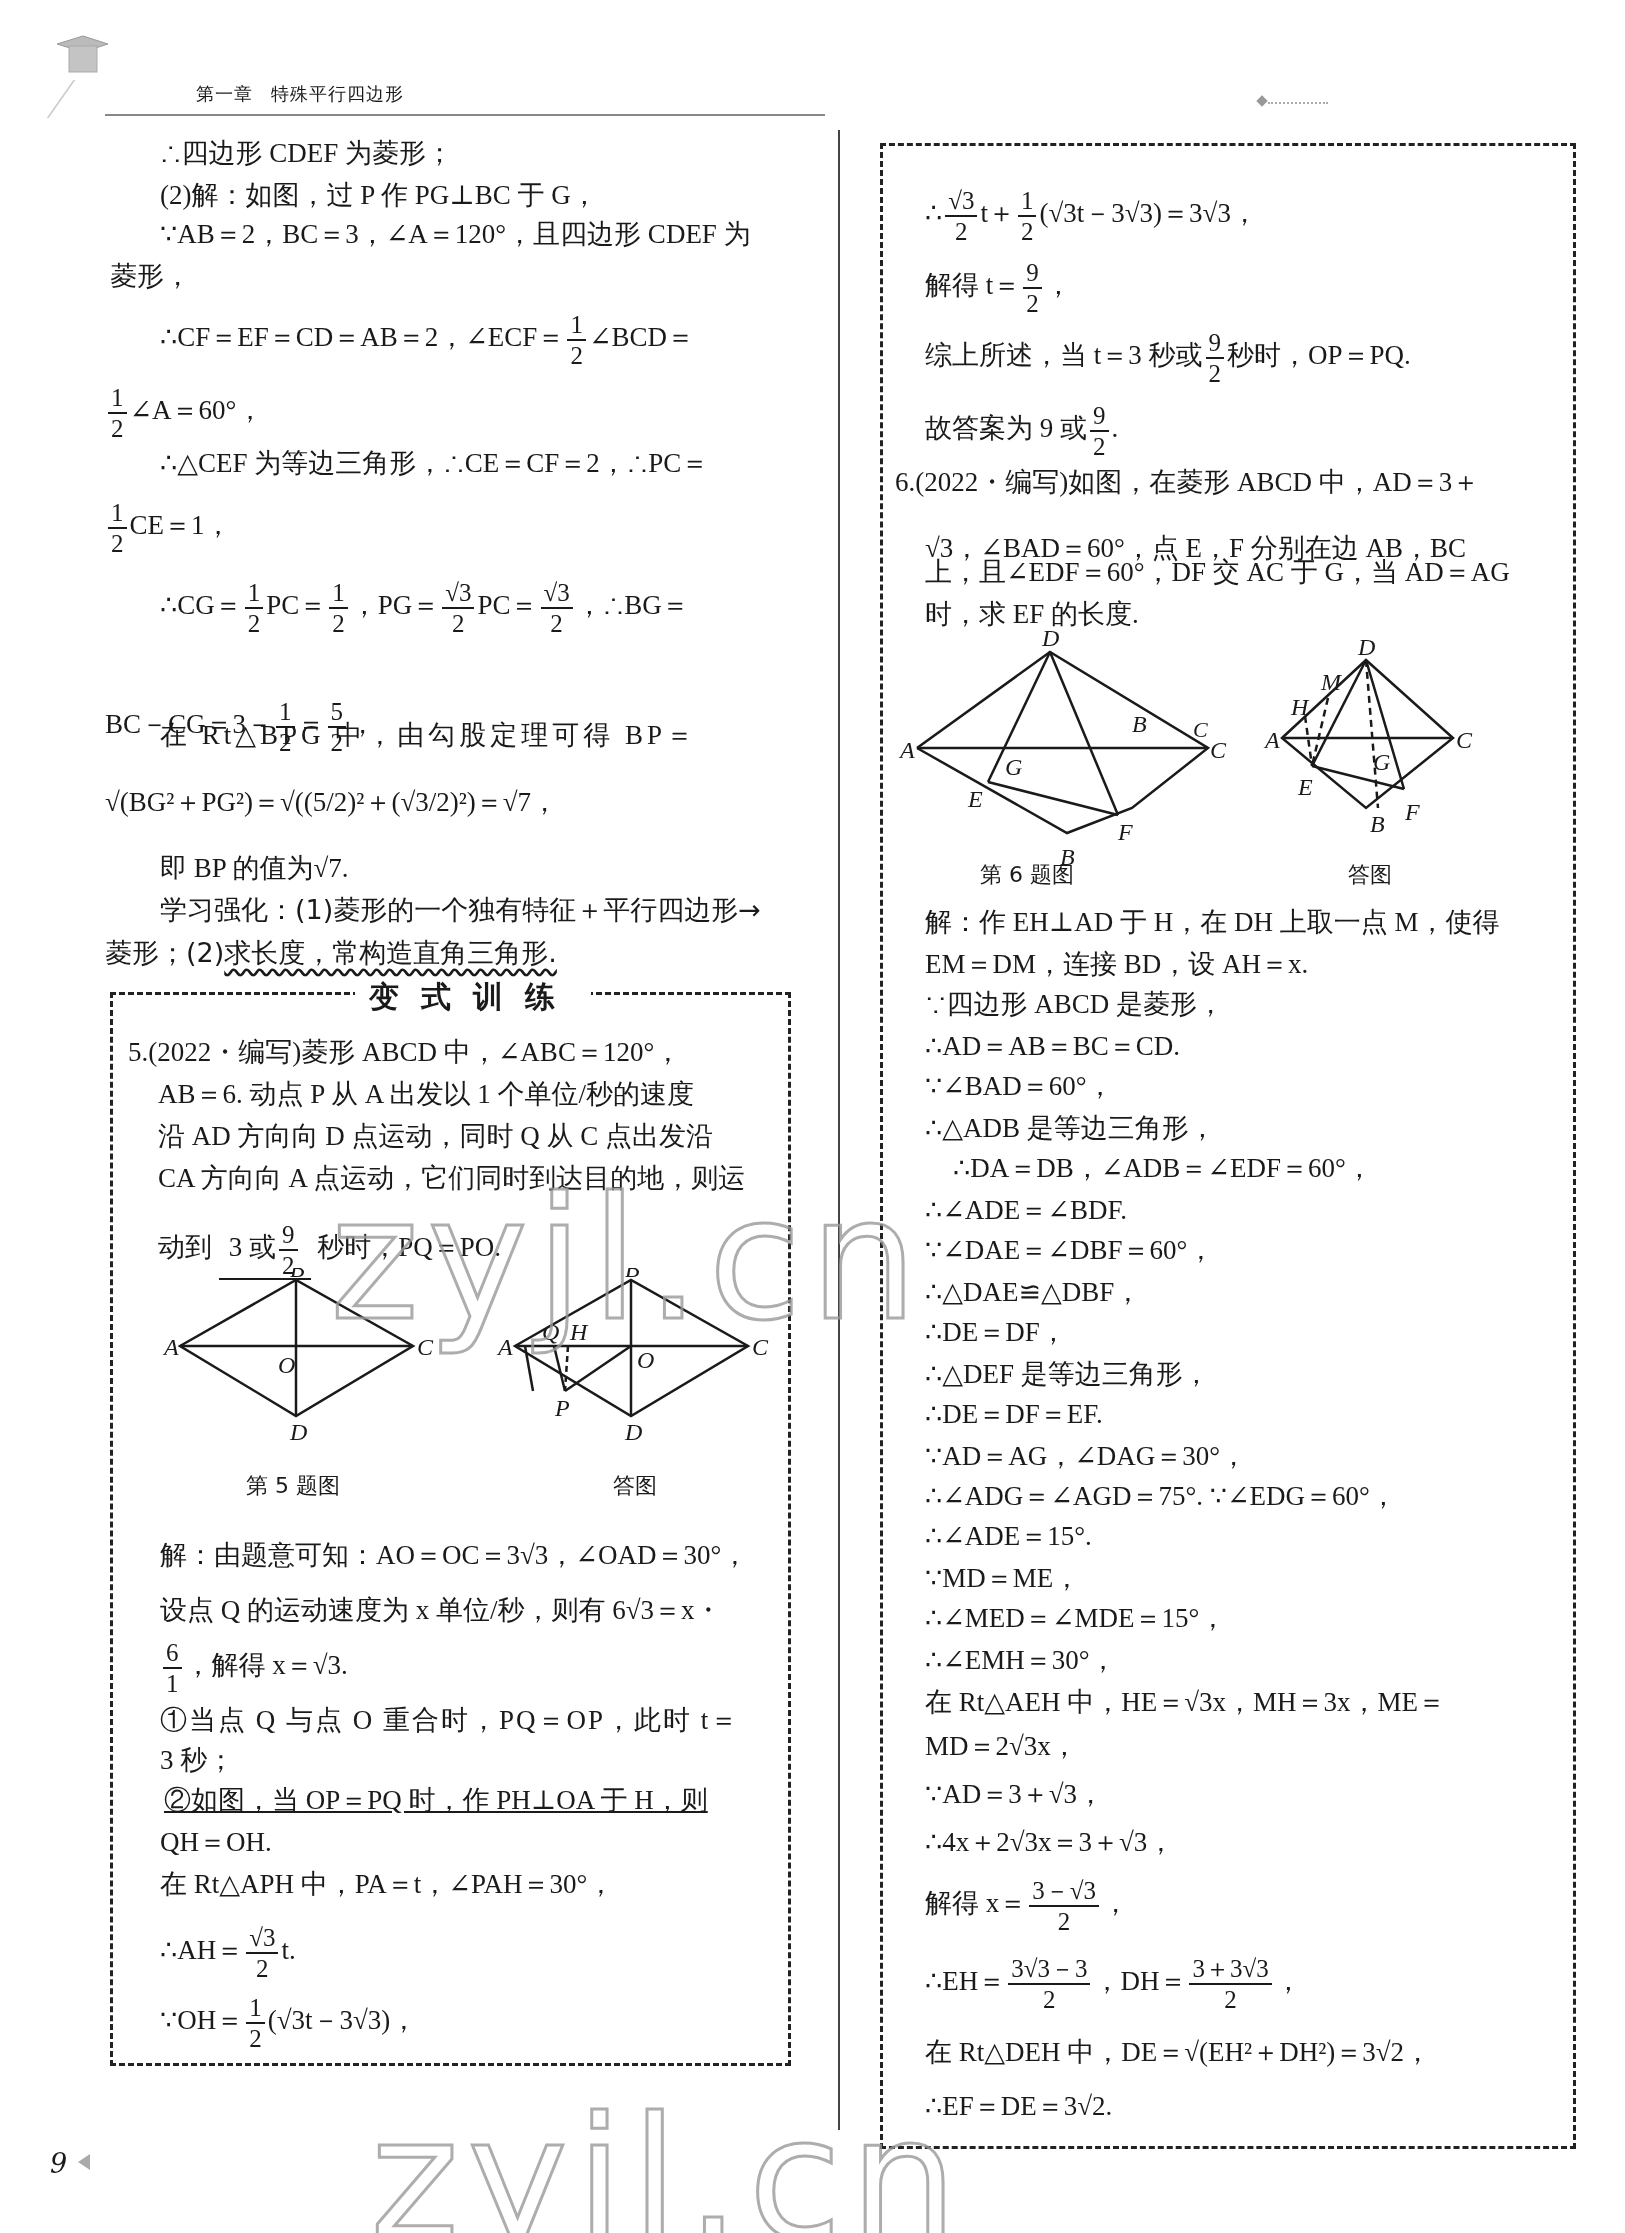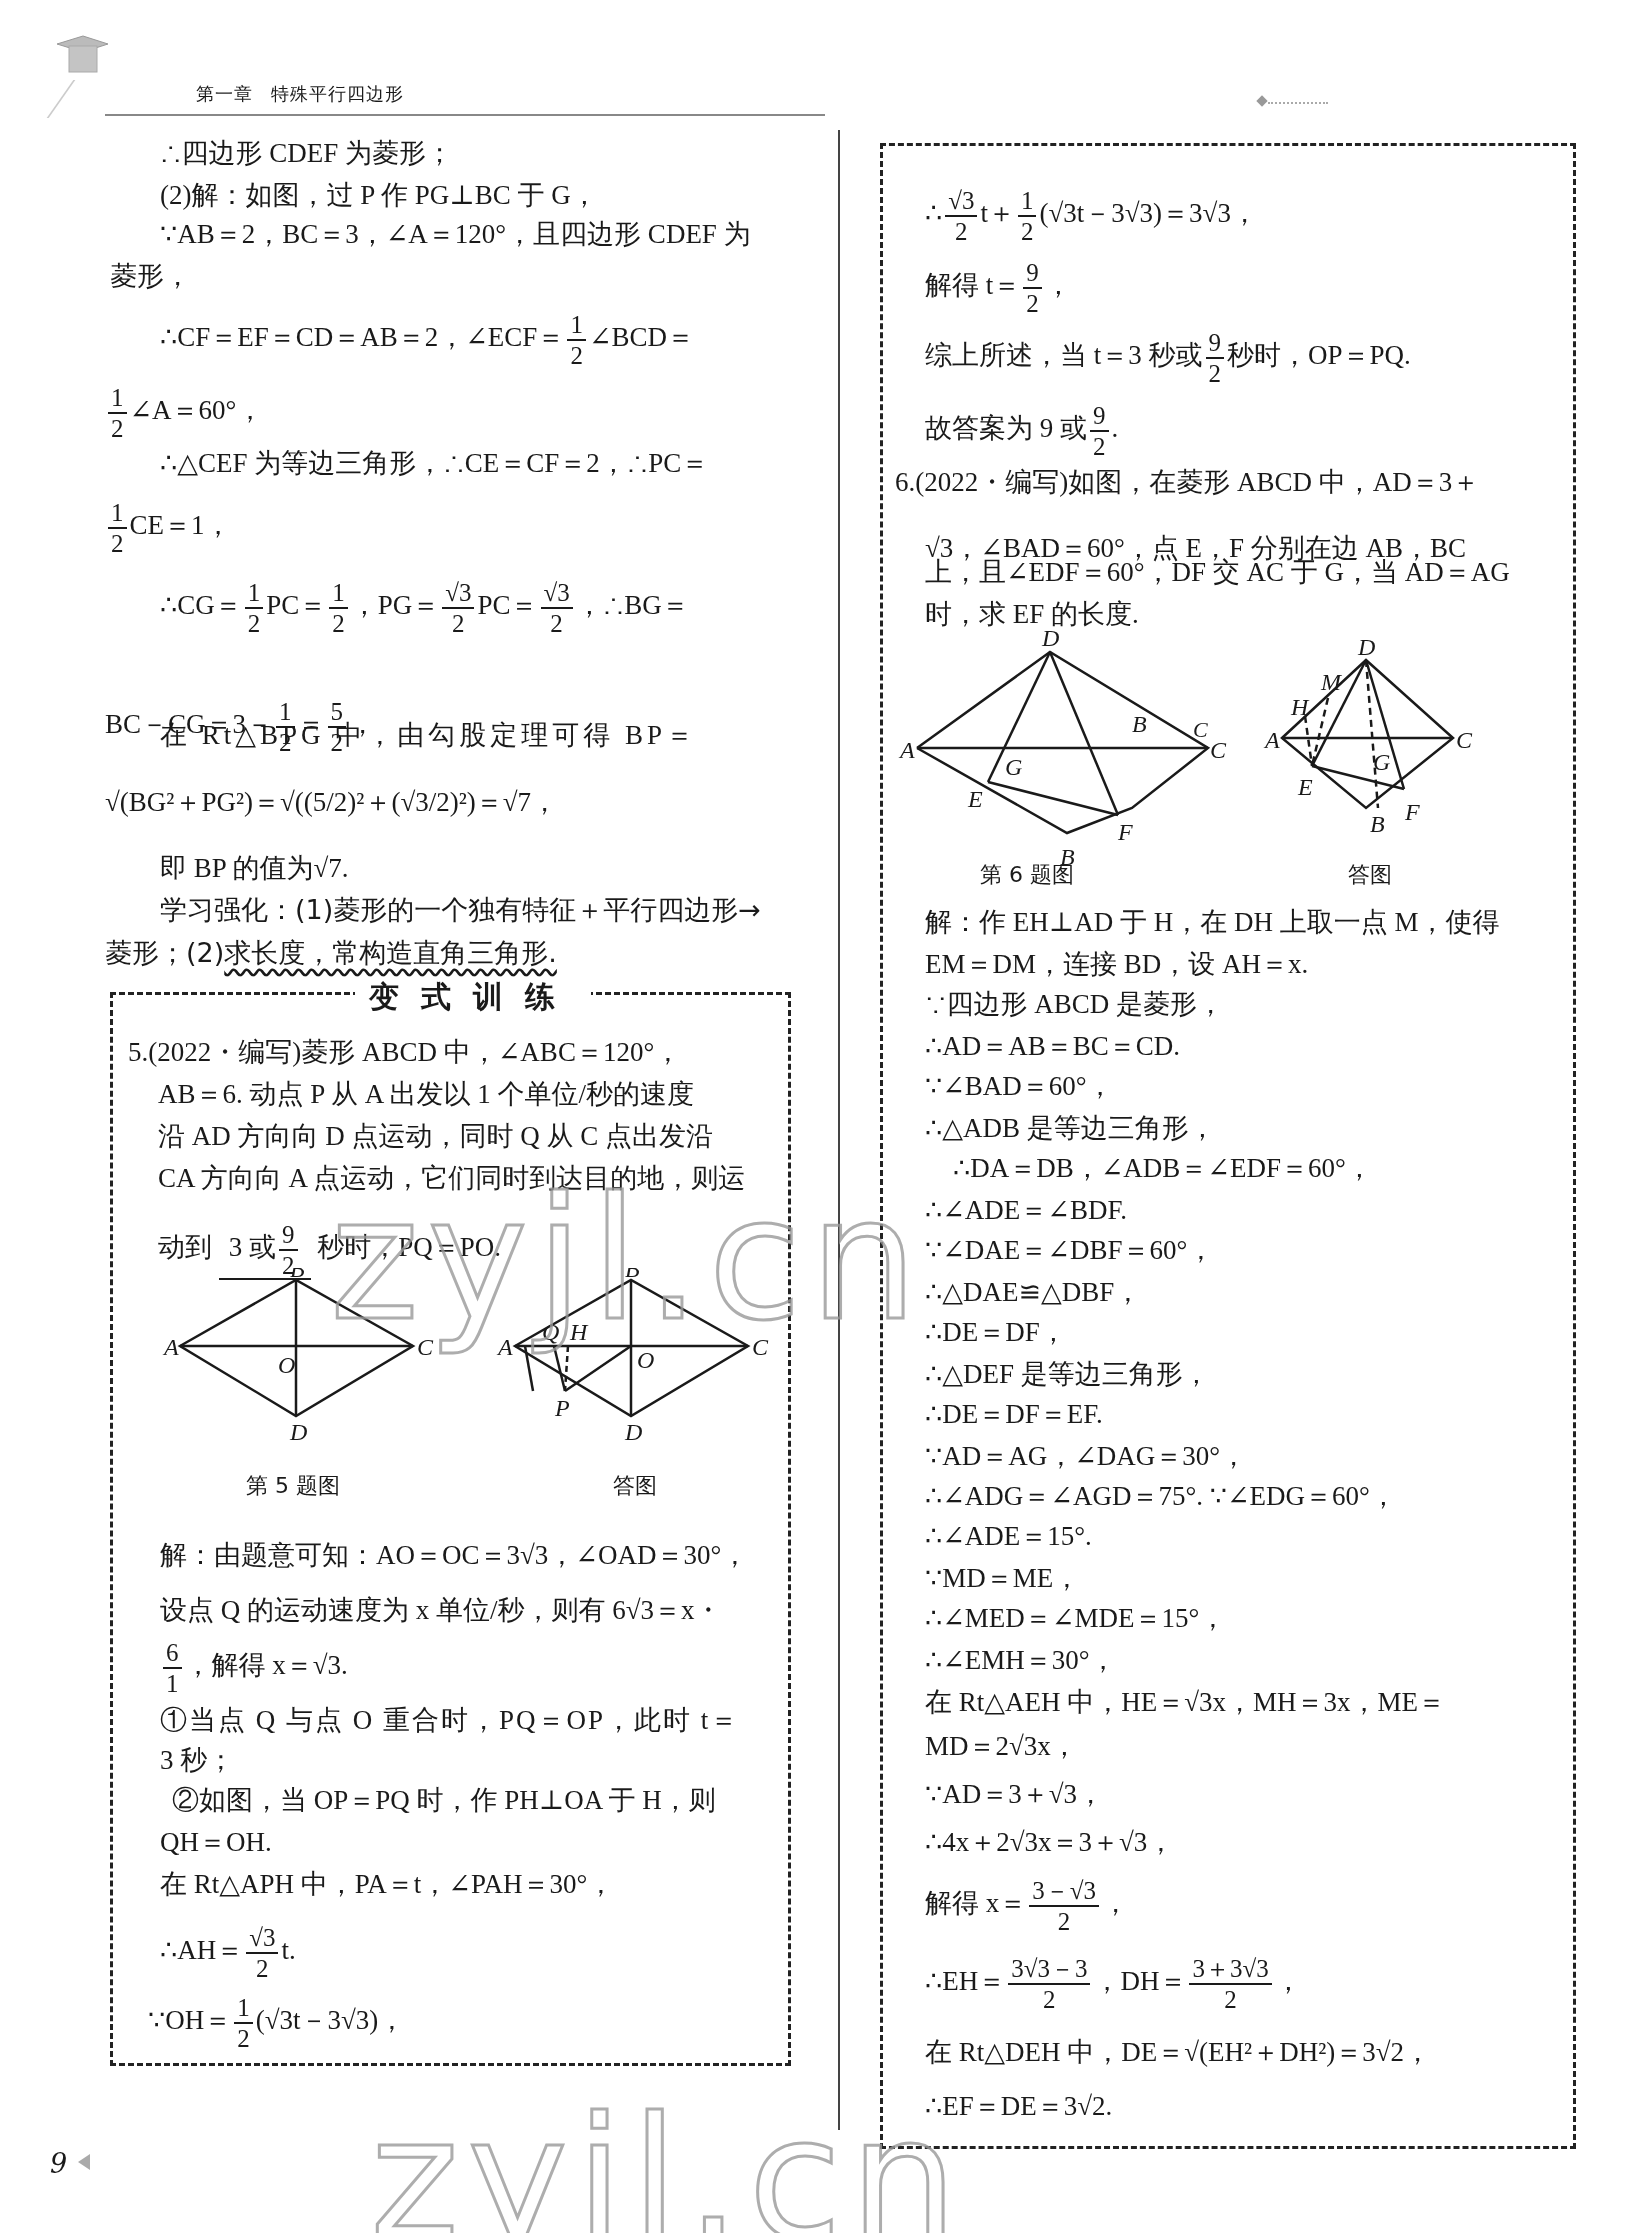--- a/index.html
+++ b/index.html
@@ -132,27 +132,27 @@
     <text x="463" y="225" style="font-style:normal;font-family:'DejaVu Sans',sans-serif;font-size:22px">答图</text>
   </svg>
 
   <div class="line math" style="left:160px;top:1535px;">解：由题意可知：AO＝OC＝3√3，∠OAD＝30°，</div>
   <div class="line math" style="left:160px;top:1590px;">设点 Q 的运动速度为 x 单位/秒，则有 6√3＝x・</div>
   <div class="line math" style="left:160px;top:1640px;">
     <span class="frac"><span class="num">6</span><span class="den">1</span></span><span>，解得 x＝√3.</span>
   </div>
   <div class="line math" style="left:160px;top:1700px;letter-spacing:2px;">①当点 Q 与点 O 重合时，PQ＝OP，此时 t＝</div>
   <div class="line math" style="left:160px;top:1740px;">3 秒；</div>
-  <div class="line math" style="left:172px;top:1780px;">②如图，当 OP＝PQ 时，作 PH⊥OA 于 H，则</div>
+  <div class="line math" style="left:164px;top:1780px;text-decoration:underline;">②如图，当 OP＝PQ 时，作 PH⊥OA 于 H，则</div>
   <div class="line math" style="left:160px;top:1822px;">QH＝OH.</div>
   <div class="line math" style="left:160px;top:1864px;">在 Rt△APH 中，PA＝t，∠PAH＝30°，</div>
   <div class="line math" style="left:160px;top:1925px;">
     <span>∴AH＝</span><span class="frac"><span class="num">√3</span><span class="den">2</span></span><span>t.</span>
   </div>
-  <div class="line math" style="left:148px;top:1995px;">
+  <div class="line math" style="left:160px;top:1995px;">
     <span>∵OH＝</span><span class="frac"><span class="num">1</span><span class="den">2</span></span><span>(√3t－3√3)，</span>
   </div>
 </div>
 
 <div class="dash-box" style="left:880px;top:143px;width:690px;height:2000px;"></div>
 
 <div>
   <div class="line math" style="left:925px;top:188px;">
     <span>∴</span><span class="frac"><span class="num">√3</span><span class="den">2</span></span><span>t＋</span><span class="frac"><span class="num">1</span><span class="den">2</span></span><span>(√3t－3√3)＝3√3，</span>
   </div>

